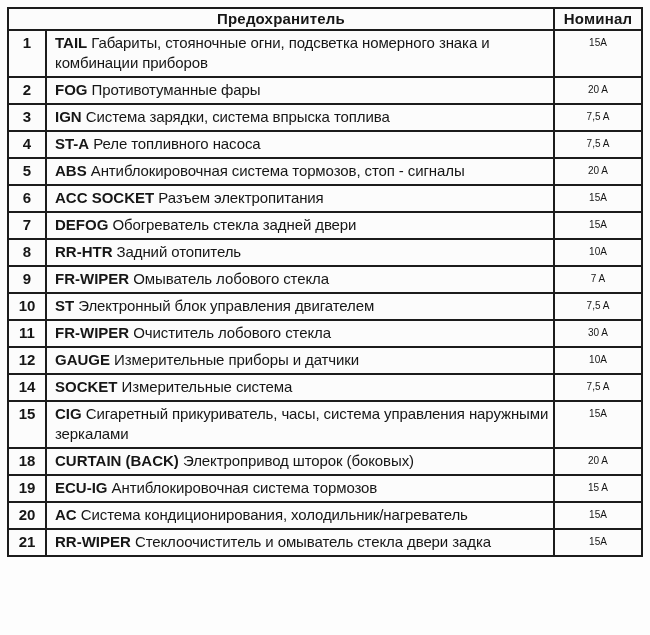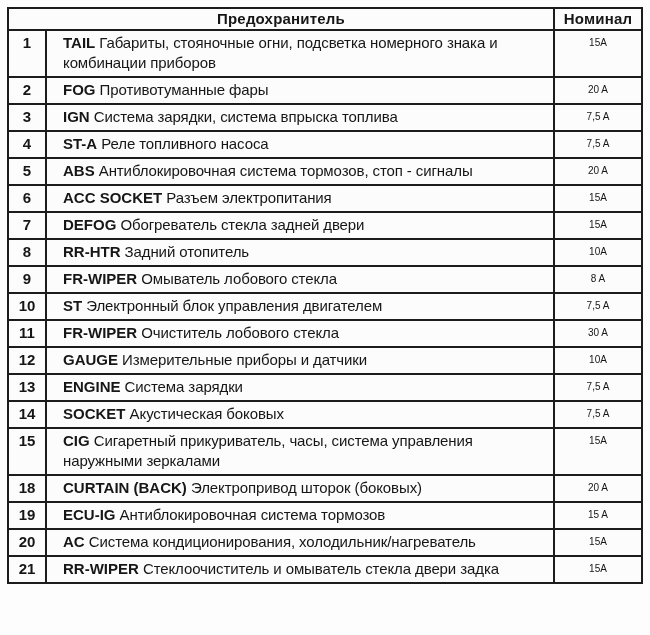--- a/index.html
+++ b/index.html
@@ -47,21 +47,21 @@
 
   td.num {
     font-size: 15px;
     font-weight: bold;
     text-align: center;
     padding: 2px 1px;
     line-height: 19px;
   }
   td.desc {
     font-size: 15px;
-    padding: 2px 4px 3px 16px;
+    padding: 2px 4px 3px 8px;
     line-height: 20px;
     letter-spacing: -0.1px;
   }
   td.desc .code {
     font-weight: bold;
     letter-spacing: 0;
   }
   td.amp {
     font-size: 10px;
     text-align: center;
@@ -132,50 +132,45 @@
 
   <tr class="row-single">
     <td class="num">8</td>
     <td class="desc"><span class="code">RR-HTR</span> <span class="txt">Задний отопитель</span></td>
     <td class="amp">10A</td>
   </tr>
 
   <tr class="row-single">
     <td class="num">9</td>
     <td class="desc"><span class="code">FR-WIPER</span> <span class="txt">Омыватель лобового стекла</span></td>
-    <td class="amp">8 A</td>
+    <td class="amp">7 A</td>
   </tr>
 
   <tr class="row-single">
     <td class="num">10</td>
     <td class="desc"><span class="code">ST</span> <span class="txt">Электронный блок управления двигателем</span></td>
     <td class="amp">7,5 A</td>
   </tr>
 
   <tr class="row-single">
     <td class="num">11</td>
     <td class="desc"><span class="code">FR-WIPER</span> <span class="txt">Очиститель лобового стекла</span></td>
     <td class="amp">30 A</td>
   </tr>
 
   <tr class="row-single">
     <td class="num">12</td>
     <td class="desc"><span class="code">GAUGE</span> <span class="txt">Измерительные приборы и датчики</span></td>
     <td class="amp">10A</td>
   </tr>
 
-  <tr class="row-single">
-    <td class="num">13</td>
-    <td class="desc"><span class="code">ENGINE</span> <span class="txt">Система зарядки</span></td>
-    <td class="amp">7,5 A</td>
-  </tr>
 
   <tr class="row-single">
     <td class="num">14</td>
-    <td class="desc"><span class="code">SOCKET</span> <span class="txt">Акустическая боковых</span></td>
+    <td class="desc"><span class="code">SOCKET</span> <span class="txt">Измерительные система</span></td>
     <td class="amp">7,5 A</td>
   </tr>
 
   <tr class="row-single">
     <td class="num">15</td>
     <td class="desc"><span class="code">CIG</span> <span class="txt">Сигаретный прикуриватель, часы, система управления наружными зеркалами</span></td>
     <td class="amp">15A</td>
   </tr>
 
 

